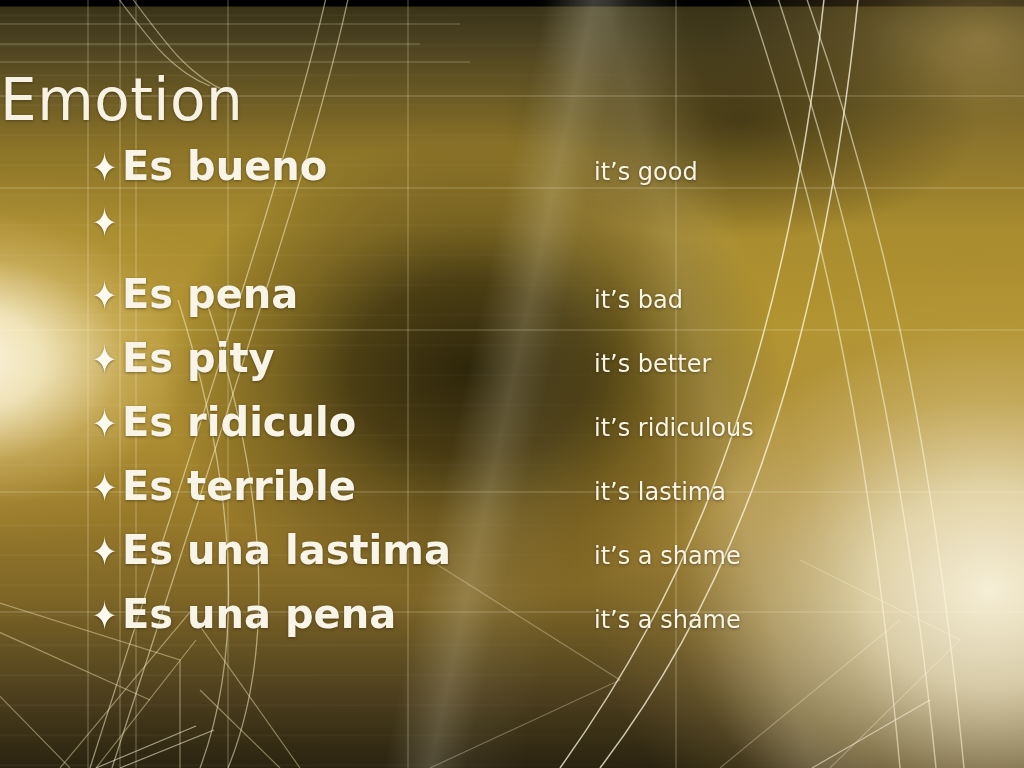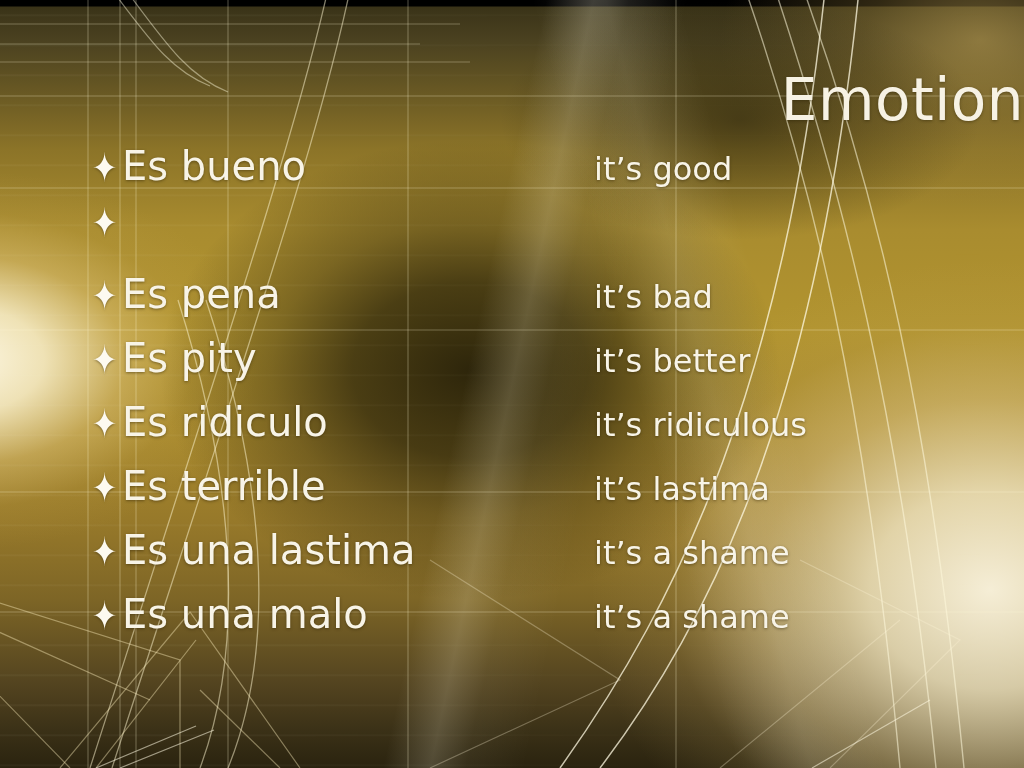--- a/index.html
+++ b/index.html
@@ -126,21 +126,21 @@
   .content {
     position: absolute;
     inset: 0;
   }
 
   .slide-title {
     position: absolute;
     top: 27px;
     left: 0;
     width: 1024px;
-    text-align: right;
+    text-align: left;
     font-size: 58px;
     font-weight: 400;
     letter-spacing: 0.5px;
     color: #f7f2e4;
     text-shadow: 0 1px 3px rgba(40,30,5,0.45);
   }
 
   .bullet-list {
     position: absolute;
     top: 146px;
@@ -163,25 +163,26 @@
     transform: translateY(-2px) scaleY(1.35);
   }
 
   .term {
     flex: 0 0 472px;
     font-size: 40px;
     line-height: 1;
     color: #f8f4e7;
     text-shadow: 0 1px 3px rgba(45,33,6,0.5);
     white-space: pre;
+    font-weight: bold;
   }
 
   .gloss {
     flex: 1 1 auto;
-    font-size: 32px;
+    font-size: 24px;
     line-height: 1;
     color: #f8f4e7;
     text-shadow: 0 1px 3px rgba(45,33,6,0.5);
     white-space: pre;
   }
 </style>
 </head>
 <body>
 
 <div id="slide">
@@ -299,19 +300,19 @@
       </div>
 
       <div class="bullet-row">
         <span class="bullet-marker">✦</span>
         <span class="term">Es una lastima</span>
         <span class="gloss">it’s a shame</span>
       </div>
 
       <div class="bullet-row">
         <span class="bullet-marker">✦</span>
-        <span class="term">Es una malo</span>
+        <span class="term">Es una pena</span>
         <span class="gloss">it’s a shame</span>
       </div>
 
     </div>
   </div>
 </div>
 
 </body></html>

